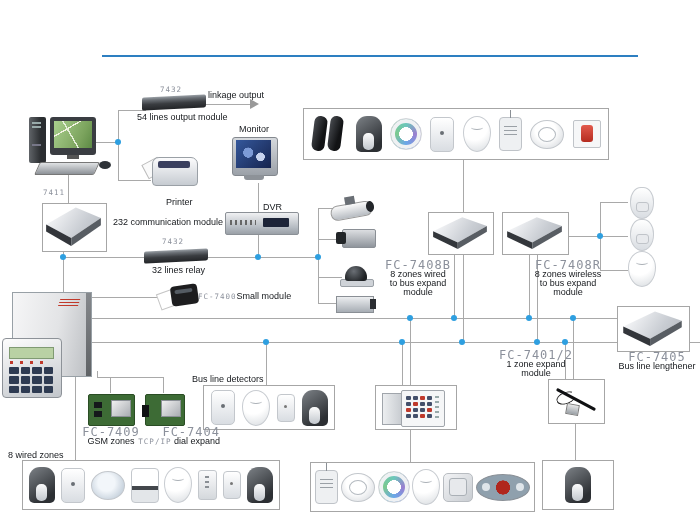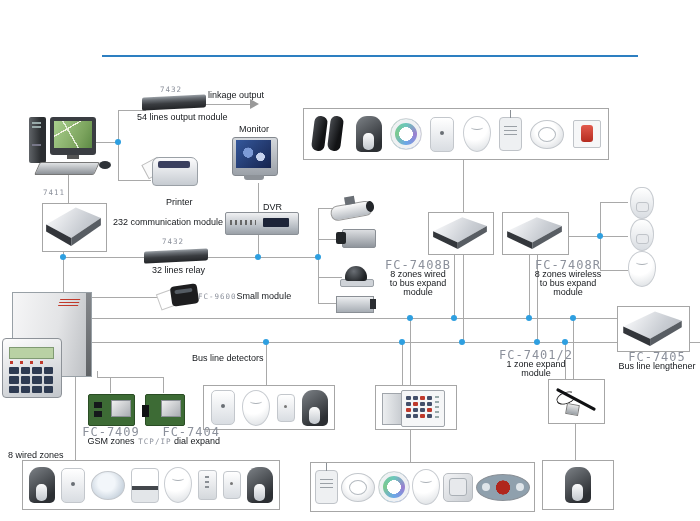--- a/index.html
+++ b/index.html
@@ -440,21 +440,21 @@
   <div class="lb" style="left:208px;top:90px;">linkage output</div>
   <div class="lb" style="left:137px;top:112px;">54 lines output module</div>
   <div class="lb" style="left:239px;top:124px;">Monitor</div>
   <div class="lb" style="left:166px;top:197px;">Printer</div>
   <div class="id" style="left:43px;top:188px;">7411</div>
   <div class="lb" style="left:113px;top:217px;">232 communication module</div>
   <div class="id" style="left:162px;top:237px;">7432</div>
   <div class="lb" style="left:152px;top:265px;">32 lines relay</div>
   <div class="lb" style="left:263px;top:202px;">DVR</div>
   <div class="lb" style="left:198px;top:291px;">
-    <span class="id" style="position:static;">FC-9600</span><span>Small module</span>
+    <span class="id" style="position:static;">FC-7400</span><span>Small module</span>
   </div>
 
   <div class="blk" style="left:368px;top:261px;width:100px;">
     <span class="id2">FC-7408B</span>
     <span class="ln">8 zones wired</span>
     <span class="ln">to bus expand</span>
     <span class="ln">module</span>
   </div>
   <div class="blk" style="left:518px;top:261px;width:100px;">
     <span class="id2">FC-7408R</span>
@@ -464,21 +464,21 @@
   </div>
   <div class="blk" style="left:607px;top:353px;width:100px;">
     <span class="id2">FC-7405</span>
     <span class="ln">Bus line lengthener</span>
   </div>
   <div class="blk" style="left:486px;top:351px;width:100px;">
     <span class="id2">FC-7401/2</span>
     <span class="ln">1 zone expand</span>
     <span class="ln">module</span>
   </div>
-  <div class="lb" style="left:192px;top:353px;">Bus line detectors</div>
+  <div class="lb" style="left:192px;top:374px;">Bus line detectors</div>
   <div class="blk" style="left:80px;top:428px;width:62px;">
     <span class="id2">FC-7409</span>
     <span class="ln">GSM zones</span>
   </div>
   <div class="blk" style="left:134px;top:428px;width:86px;text-align:right;">
     <span class="id2">FC-7404</span>
     <span class="ln"><span class="id" style="position:static;">TCP/IP</span> <span>dial expand</span></span>
   </div>
   <div class="lb" style="left:8px;top:450px;">8 wired zones</div>
 

